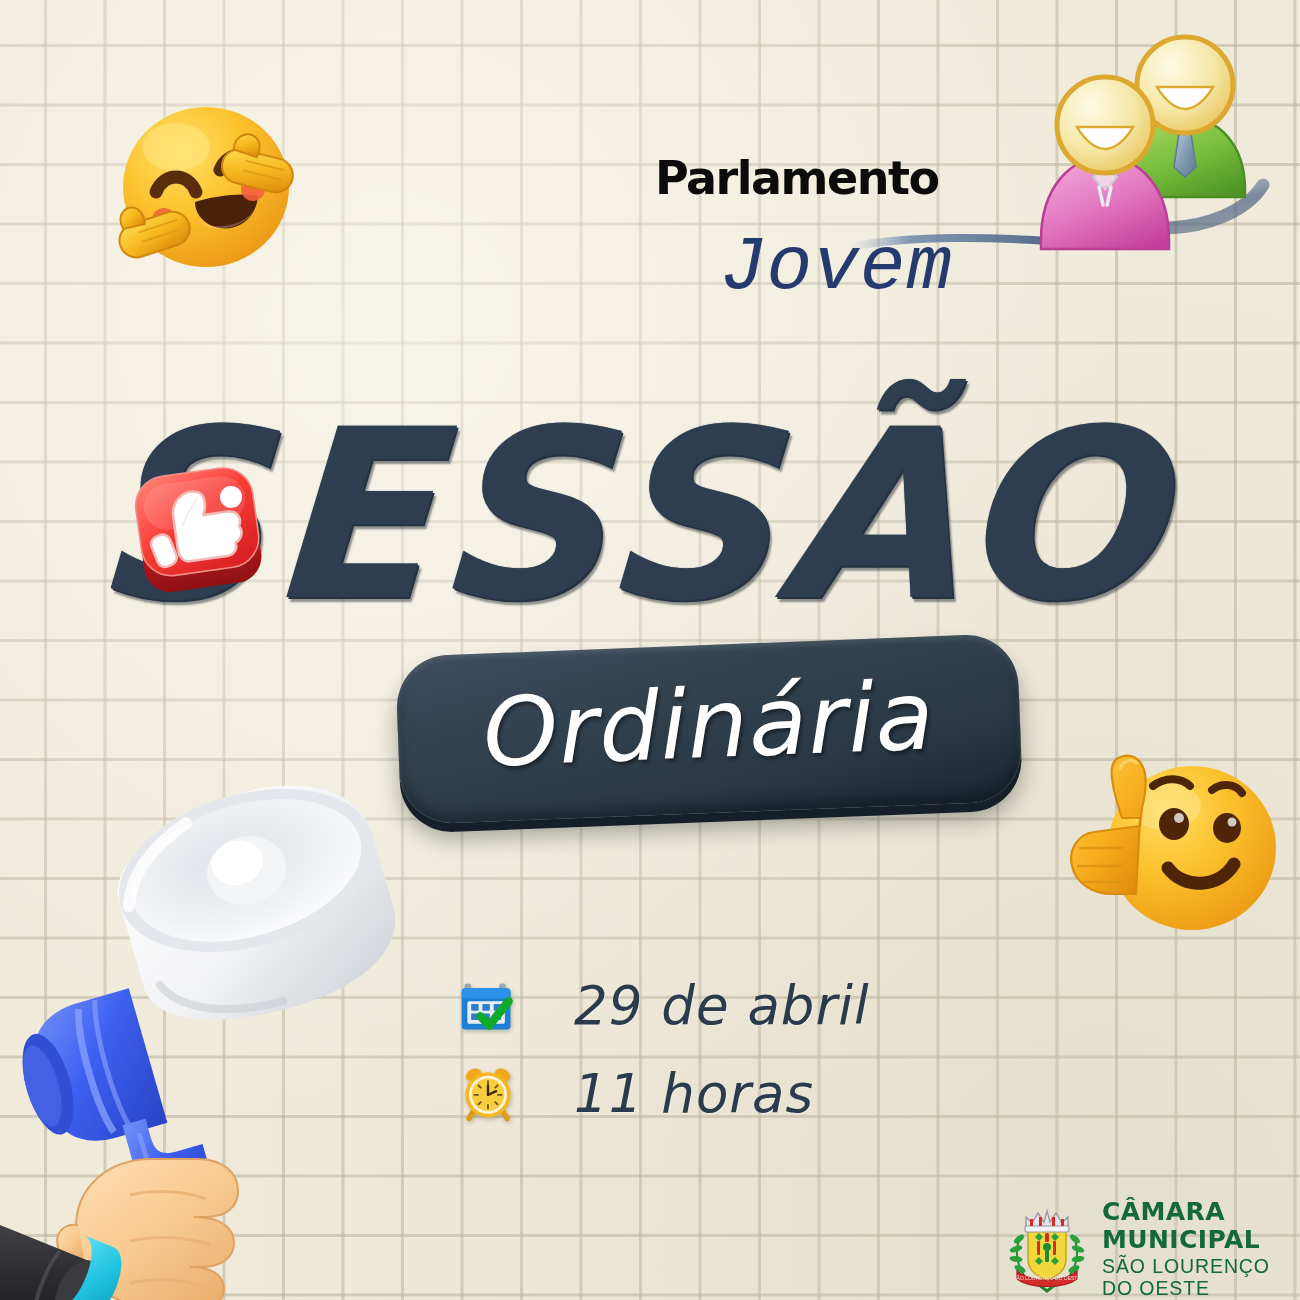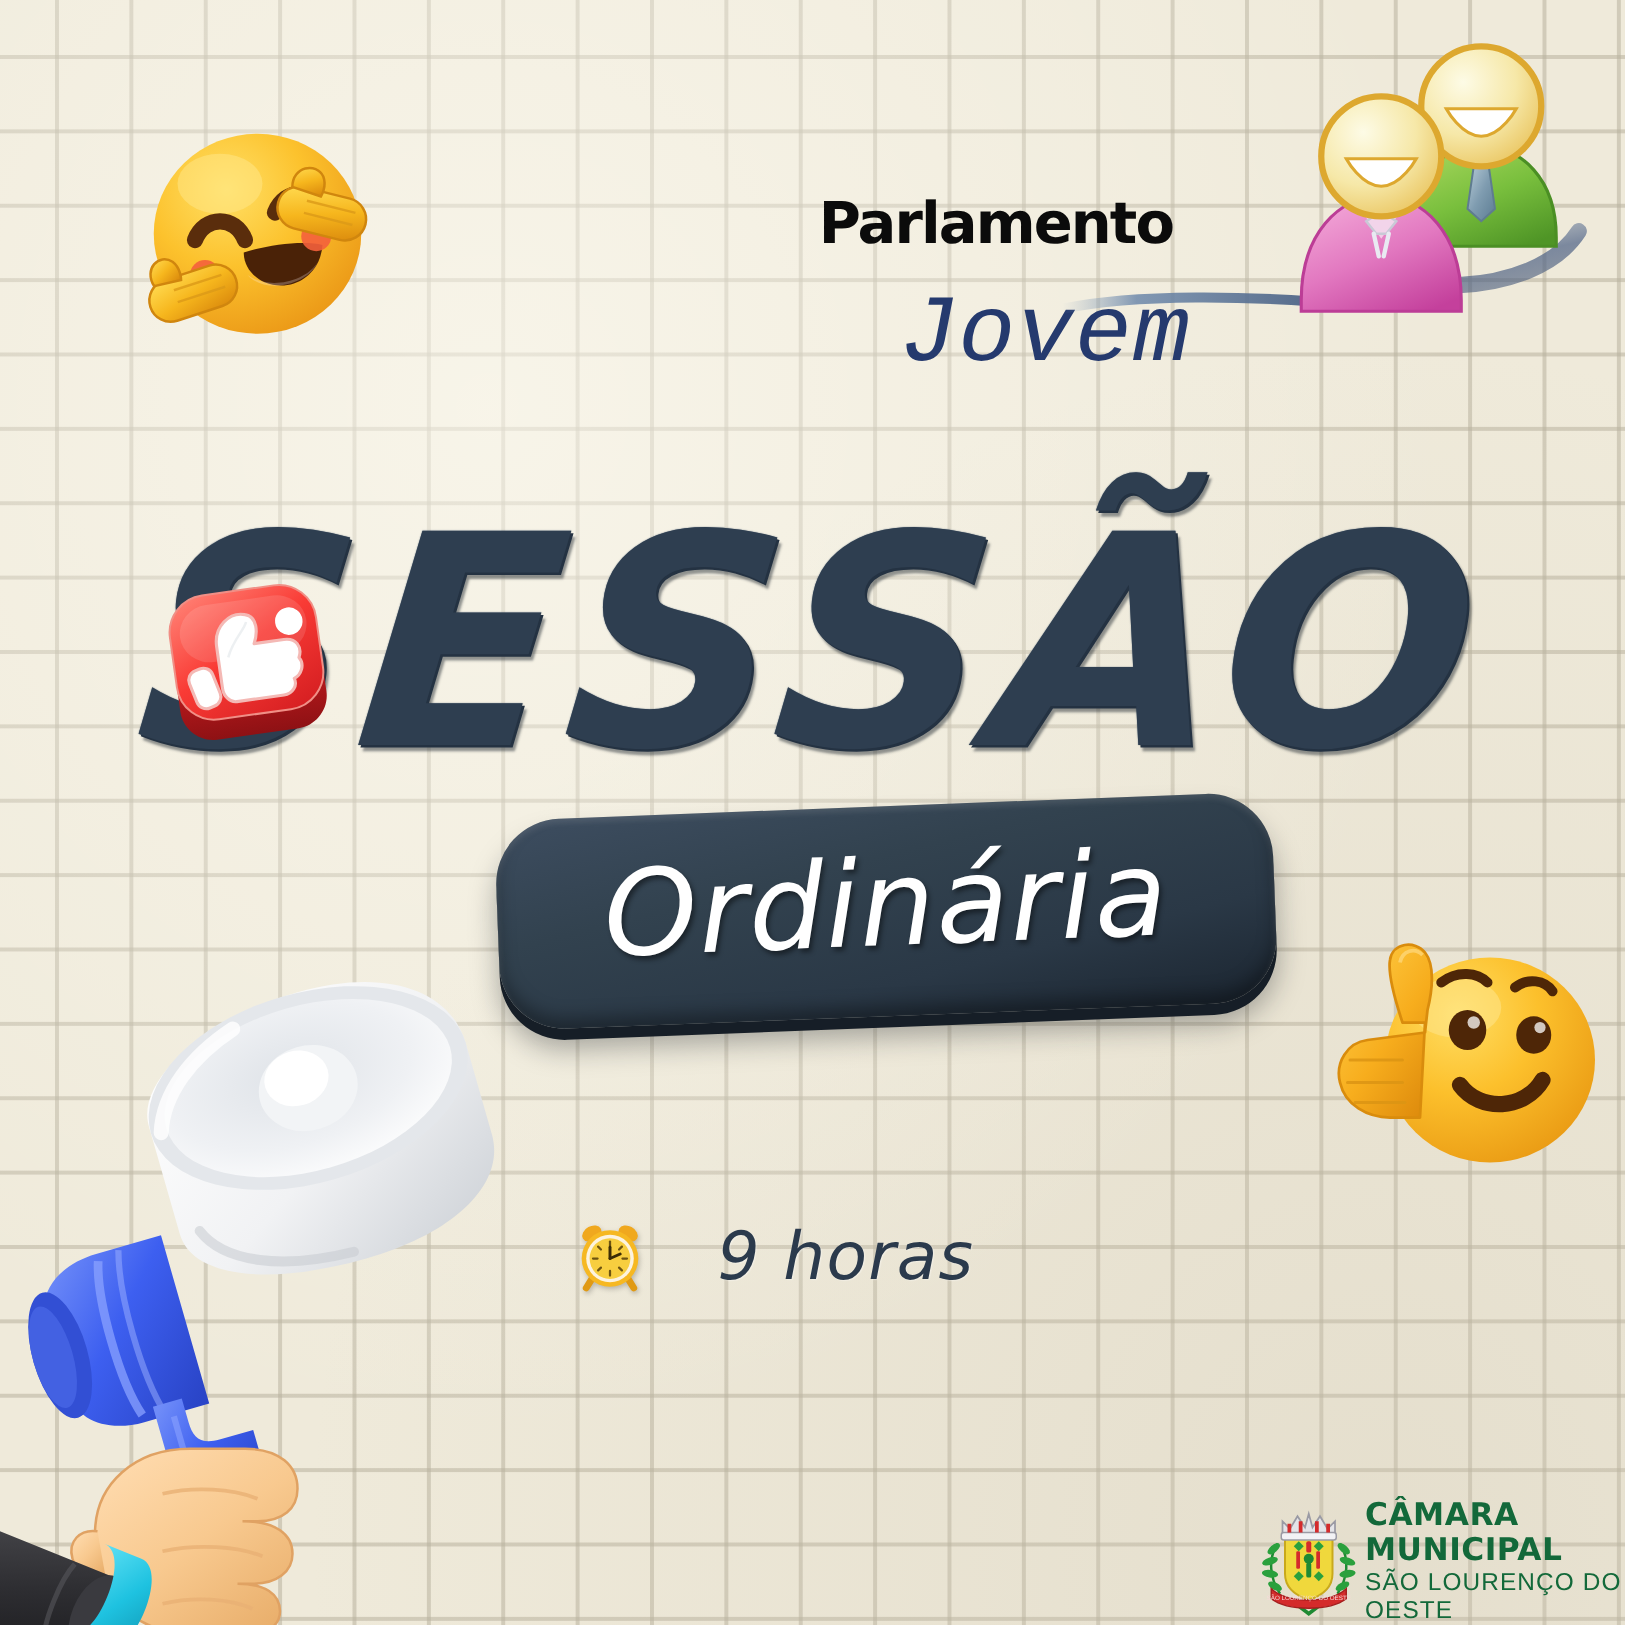--- a/index.html
+++ b/index.html
@@ -150,21 +150,21 @@
   }
 
   
   .camara-logo {
     position: absolute;
     left: 1008px; top: 1198px;
     display: flex;
     align-items: center;
   }
   .camara-crest { width: 78px; height: 88px; flex: 0 0 78px; }
-  .camara-words { margin-left: 6px; line-height: 1.12; }
+  .camara-words { margin-left: 16px; line-height: 1.12; }
   .camara-title {
     font-family: "DejaVu Sans", sans-serif;
     font-size: 25px; font-weight: 700; color: #13693a;
     letter-spacing: 0.4px;
   }
   .camara-sub {
     font-family: "Liberation Sans", sans-serif;
     font-size: 19.5px; font-weight: 400; color: #13693a;
     letter-spacing: 0.9px;
     margin-top: 2px;
@@ -245,20 +245,41 @@
 
   <div class="sessao">SESSÃO</div>
 
   <div class="pill-wrap">
     <div class="pill"></div>
     <div class="pill-text">Ordinária</div>
   </div>
 
   <div class="info-list">
 
+    <div class="info-row">
+      <span class="info-icon">
+        <svg viewBox="0 0 64 64" width="60" height="60">
+          <rect x="7" y="9" width="7" height="14" rx="3" fill="#9aa6b2"></rect>
+          <rect x="44" y="9" width="7" height="14" rx="3" fill="#9aa6b2"></rect>
+          <rect x="4" y="14" width="52" height="44" rx="4" fill="#1f7fd4"></rect>
+          <rect x="4" y="14" width="52" height="11" rx="4" fill="#2b92e8"></rect>
+          <rect x="10" y="28" width="40" height="24" rx="2" fill="#e9eef2"></rect>
+          <g fill="#2b7fd0">
+            <rect x="14" y="31" width="8" height="7" rx="1"></rect>
+              <rect x="26" y="31" width="8" height="7" rx="1"></rect>
+              <rect x="38" y="31" width="8" height="7" rx="1"></rect>
+            <rect x="14" y="41" width="8" height="7" rx="1"></rect>
+              <rect x="26" y="41" width="8" height="7" rx="1"></rect>
+              <rect x="38" y="41" width="8" height="7" rx="1"></rect>
+          </g>
+          <path d="M24 44 L33 54 L54 28" stroke="#0faa2a" stroke-width="9" fill="none" stroke-linecap="round" stroke-linejoin="round"></path>
+        </svg>
+      </span>
+      <span class="info-text">29 de abril</span>
+    </div>
 
     <div class="info-row">
       <span class="info-icon">
         <svg viewBox="0 0 64 64" width="58" height="58">
           <ellipse cx="16" cy="12" rx="9" ry="6.5" fill="#f0a81e" transform="rotate(-28 16 12)"></ellipse>
           <ellipse cx="48" cy="12" rx="9" ry="6.5" fill="#f0a81e" transform="rotate(28 48 12)"></ellipse>
           <path d="M16 52 L11 60" stroke="#e09a14" stroke-width="6" stroke-linecap="round"></path>
           <path d="M48 52 L53 60" stroke="#e09a14" stroke-width="6" stroke-linecap="round"></path>
           <circle cx="32" cy="34" r="25" fill="#f6b822"></circle>
           <circle cx="32" cy="34" r="21" fill="#fdf3de"></circle>
@@ -270,21 +291,21 @@
               <path d="M43 34 L47 34"></path>
             <path d="M21.5 23.5 L24 26"></path>
               <path d="M42.5 23.5 L40 26"></path>
               <path d="M21.5 44.5 L24 42"></path>
               <path d="M42.5 44.5 L40 42"></path>
           </g>
           <path d="M32 34 L32 24" stroke="#3b2d06" stroke-width="2.6" stroke-linecap="round"></path>
           <path d="M32 34 L41 30" stroke="#3b2d06" stroke-width="2.6" stroke-linecap="round"></path>
         </svg>
       </span>
-      <span class="info-text">9 horas</span>
+      <span class="info-text">11 horas</span>
     </div>
 
 
   </div>
 
   <div class="camara-logo">
     <svg class="camara-crest" viewBox="0 0 78 88">
 
       <g stroke="#1f8a33" stroke-width="2" fill="none">
         <path d="M14 30 C6 42 8 58 16 70"></path>

